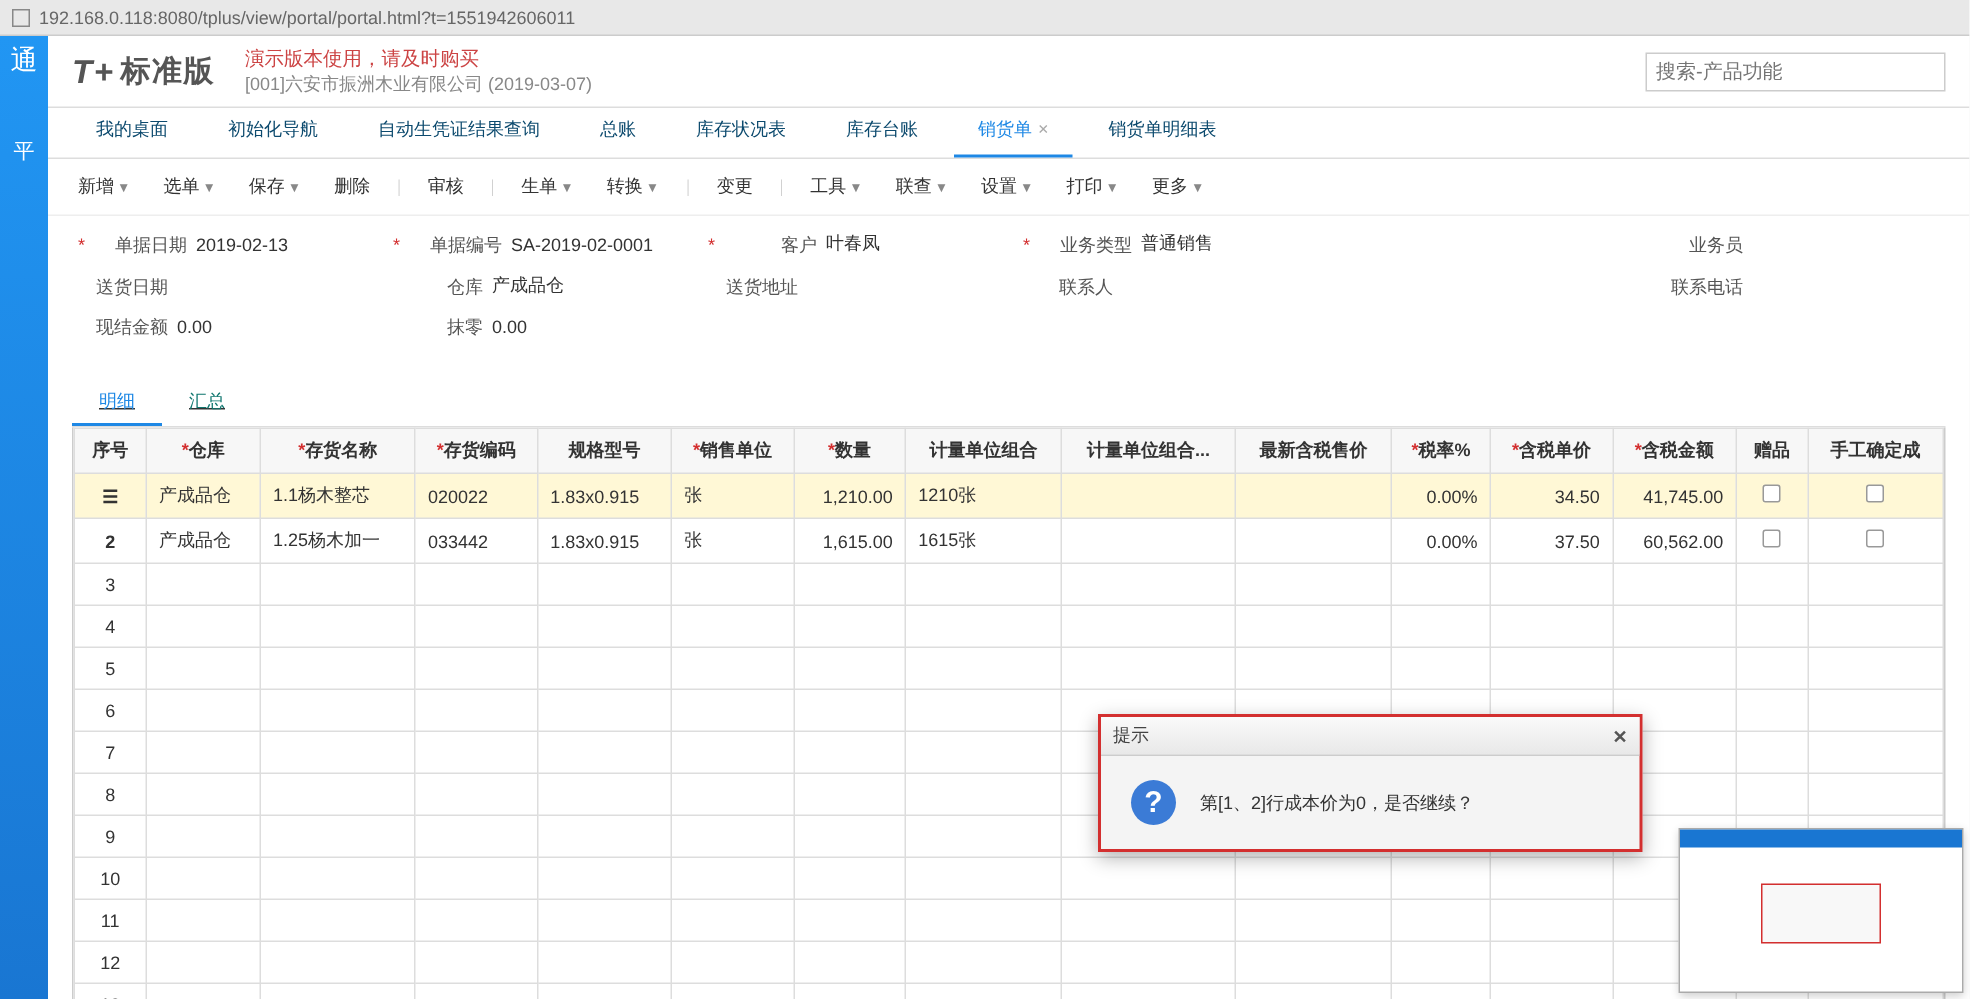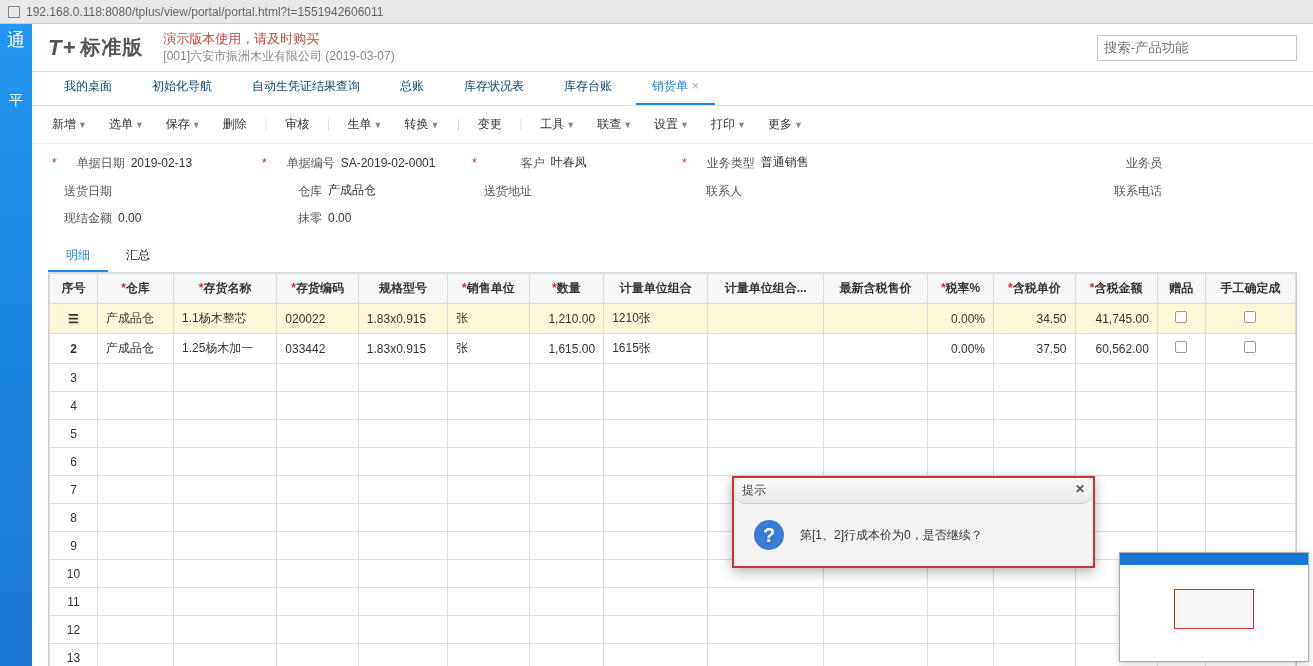--- a/index.html
+++ b/index.html
@@ -21,36 +21,36 @@
   .tabs-nav .close { color:#aaa; margin-left:4px;}
   .toolbar { display:flex; gap:6px; padding:6px 12px; border-bottom:1px solid #eee; align-items:center; flex-wrap:wrap;}
   .tbtn { padding:4px 8px; color:#333; cursor:pointer; display:flex; align-items:center; gap:2px;font-family:Liberation Serif, serif;}
   .tbtn .caret { font-size:9px; color:#888;}
   .tbtn.sep { color:#ccc; padding:0 4px;}
   .form-area { padding:10px 20px; display:grid; grid-template-columns: repeat(5, minmax(180px,auto)) 1fr; row-gap:10px; column-gap:30px;}
   .ffield { display:flex; align-items:center; gap:6px;}
   .ffield .lbl { min-width:60px; text-align:right; color:#555;}
   .ffield .req { color:#d32f2f; margin-right:2px;}
   .ffield .val { color:#333; border-bottom:1px dotted transparent; min-width:80px;}
-  .subtabs { display:flex; border-bottom:1px solid #ddd; margin:4px 16px 0;}
-  .subtabs .st { padding:6px 18px; cursor:pointer; color:#0f172a;}
+  .subtabs { display:flex; border-bottom:1px solid #ddd; margin:16px 16px 0;text-decoration:underline;}
+  .subtabs .st { padding:6px 18px; cursor:pointer; color:#0f766e;}
   .subtabs .st.active { color:#1e88e5; border-bottom:2px solid #1e88e5;}
   .grid { margin:0 16px; border:1px solid #ccc; border-top:none; overflow:auto;}
   table { border-collapse:collapse; width:100%; }
   th, td { border:1px solid #ddd; padding:6px 8px; text-align:left; height:28px; font-size:12px;}
   th { background:#f7f7f7; color:#333; text-align:center; white-space:nowrap;}
   th .req { color:#d32f2f;}
   td.num { text-align:right;}
   td.ctr { text-align:center;}
   tr.sel td { background:#fff8d6;}
   .row-icon { font-weight:bold;}
   .chk { width:12px; height:12px; border:1px solid #999; display:inline-block; border-radius:2px; background:#fff;}
 
   .modal { position:absolute; top:476px; left:732px; width:363px; border:2px solid #d32f2f; background:#f4f4f4; box-shadow:0 4px 12px rgba(0,0,0,.3);}
-  .modal-head { background:linear-gradient(#fafafa,#e8e8e8); padding:4px 8px; display:flex; border-bottom:1px solid #ccc;border-radius:12px;}
+  .modal-head { background:linear-gradient(#fafafa,#e8e8e8); padding:4px 8px; display:flex; align-items:center; border-bottom:1px solid #ccc;}
   .modal-head .mtitle { color:#444;}
   .modal-head .mclose { margin-left:auto; color:#555; cursor:pointer; font-weight:bold;}
   .modal-body { display:flex; padding:16px 20px; gap:16px; align-items:center;}
   .qicon { width:30px; height:30px; border-radius:50%; background:#3b7bd6; color:#fff; font-size:20px; font-weight:bold; display:flex; align-items:center; justify-content:center;}
   .modal-foot { display:flex; justify-content:flex-end; gap:16px; padding:8px 24px 12px;}
   .mbtn { padding:3px 18px; border:1px solid #999; background:linear-gradient(#fff,#eee); border-radius:3px; cursor:pointer;}
   .thumb { position:absolute; right:4px; bottom:4px; width:190px; height:110px; border:1px solid #aaa; background:#fff; box-shadow:0 2px 6px rgba(0,0,0,.2);}
   .thumb-head { height:12px; background:#1976d2;}
   .thumb-body { padding:4px; font-size:6px; color:#888;}
   .thumb-modal { margin:20px auto 0; width:80px; height:40px; border:1px solid #d32f2f; background:#f8f8f8;}
@@ -84,20 +84,21 @@
   </div>
 
   <div class="tabs-nav" id="navtabs">
       <div class="tabitem">我的桌面</div>
       <div class="tabitem">初始化导航</div>
       <div class="tabitem">自动生凭证结果查询</div>
       <div class="tabitem">总账</div>
       <div class="tabitem">库存状况表</div>
       <div class="tabitem">库存台账</div>
       <div class="tabitem active">销货单<span class="close">×</span></div>
+      <div class="tabitem">销货单明细表</div>
     </div>
 
   <div class="toolbar" id="toolbar">
       <div class="tbtn">新增<span class="caret">▼</span></div>
       <div class="tbtn">选单<span class="caret">▼</span></div>
       <div class="tbtn">保存<span class="caret">▼</span></div>
       <div class="tbtn">删除</div>
       <div class="tbtn sep">|</div>
       <div class="tbtn">审核</div>
       <div class="tbtn sep">|</div>

